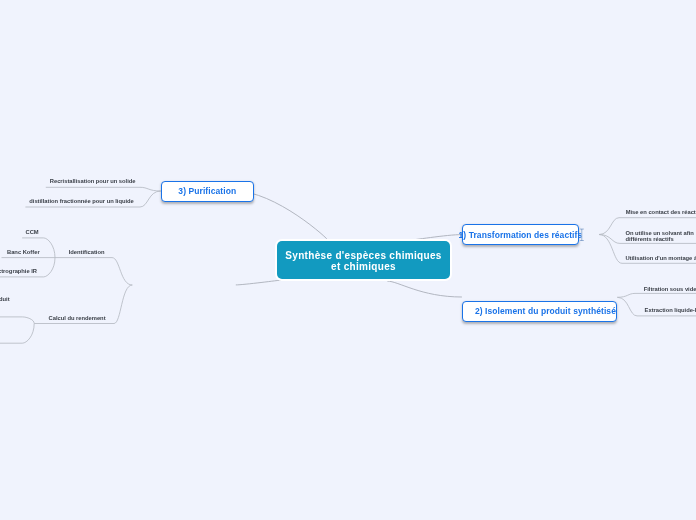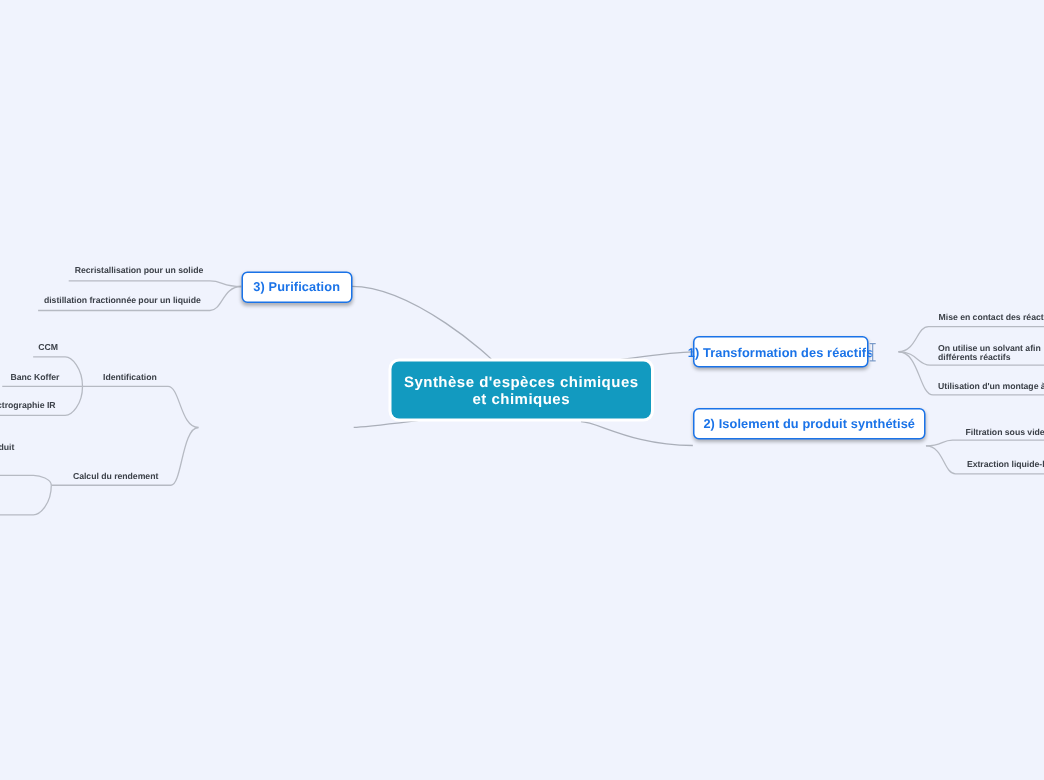--- a/index.html
+++ b/index.html
@@ -42,32 +42,32 @@
         <path d="M 132.3 285 C 120.12 285 120.12 257.6 112 257.6 L 55 257.6"></path>
         <path d="M 132.3 285 C 121.32000000000001 285 121.32000000000001 323.5 114 323.5 L 34.2 323.5"></path>
         <path d="M 55 257.7 C 55 245.424 47.87 237.9 43.5 237.9 L 22.1 237.9"></path>
         <path d="M 55 257.7 C 55 269.604 47.87 276.9 43.5 276.9 L 0 276.9"></path>
         <path d="M 55 257.6 C 55 257.6 55 257.6 55 257.6 L 1.5 257.6"></path>
         <path d="M 34.2 323.5 C 34.2 319.40799999999996 26.822000000000003 316.9 22.3 316.9 L 0 316.9"></path>
         <path d="M 34.2 323.5 C 34.2 335.714 26.822000000000003 343.2 22.3 343.2 L 0 343.2"></path>
       </g>
   </svg>
 
-  <div class="node root" style="left: 261px; top: 241px; width: 173px; height: 38px;">
+  <div class="node root" style="left: 277px; top: 241px; width: 173px; height: 38px;">
     <div>Synthèse d'espèces chimiques</div>
     <div>et chimiques</div>
   </div>
 
   <div class="node main" style="left: 461.9px; top: 224px; width: 117px; height: 21px;">
       <span>1) Transformation des réactifs</span>
     </div>
-  <div class="node main" style="left: 462px; top: 272px; width: 155px; height: 20.6px;">
+  <div class="node main" style="left: 462px; top: 301px; width: 155px; height: 20.6px; justify-content: flex-end;">
       <span>2) Isolement du produit synthétisé</span>
     </div>
-  <div class="node main" style="left: 160.8px; top: 180.8px; width: 74px; height: 21.2px;">
+  <div class="node main" style="left: 160.8px; top: 180.8px; width: 93px; height: 21.2px;">
       <span>3) Purification</span>
     </div>
 
   <svg id="cursorlayer" class="links">
       <g>
         <path d="M 579.8 229.05 h 4 M 579.8 240.55 h 4 M 581.8 229.05 v 11.5" fill="none" stroke="#ffffff" stroke-width="1.8" stroke-opacity="0.55"></path>
         <path d="M 579.8 229.05 h 4 M 579.8 240.55 h 4 M 581.8 229.05 v 11.5" fill="none" stroke="#2b5fa8" stroke-width="0.8" stroke-opacity="0.62"></path>
       </g>
     </svg>
 <div class="leaf" style="left: 625.7px; top: 209.3px;">Mise en contact des réactifs</div>

